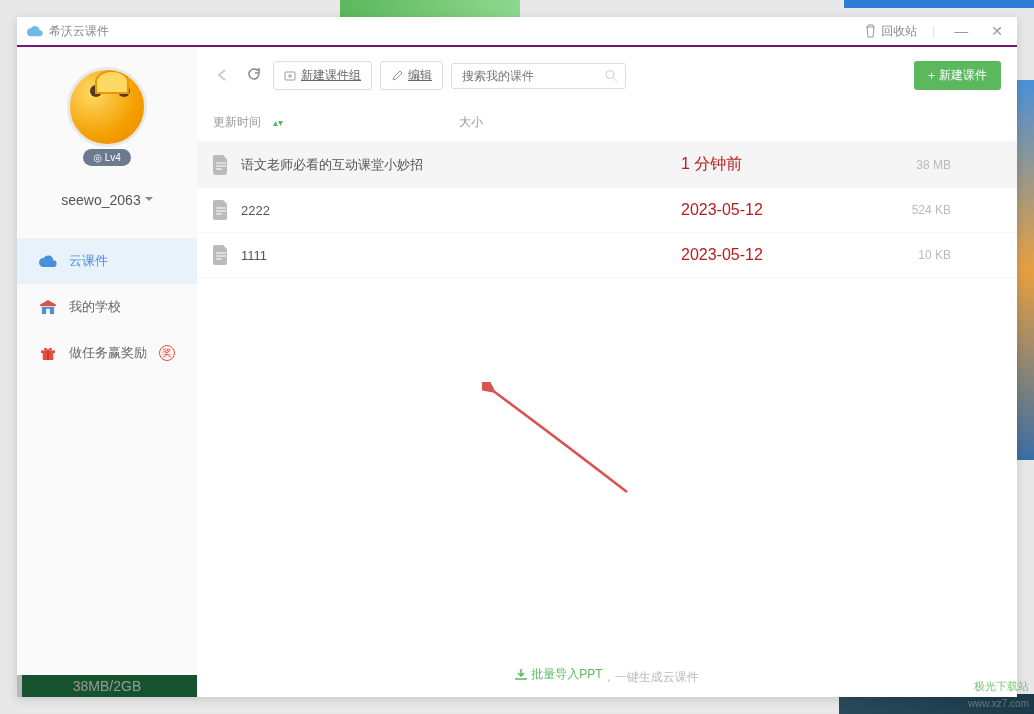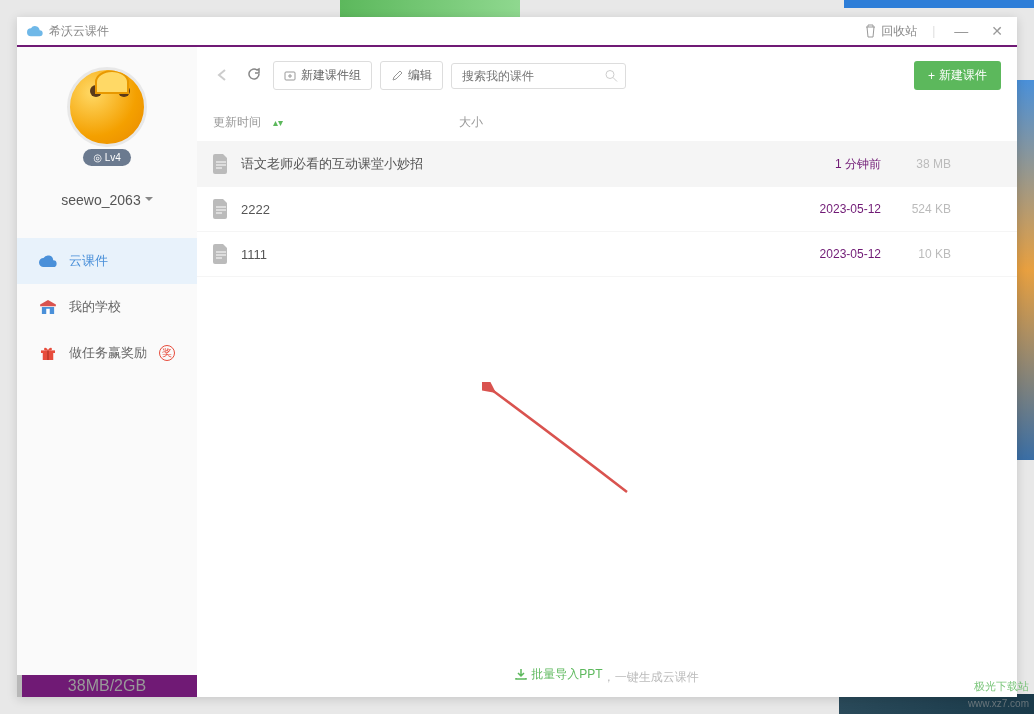--- a/index.html
+++ b/index.html
@@ -34,49 +34,49 @@
 .lv-badge { display: inline-block; margin-top: -6px; background: #6b7a8f; color: #fff; font-size: 10px; padding: 3px 10px; border-radius: 10px; position: relative; }
 .username { margin-top: 26px; color: #555; font-size: 14px; cursor: pointer; }
 .username::after { content: ''; display: inline-block; margin-left: 4px; border: 4px solid transparent; border-top-color: #888; vertical-align: middle; }
 
 .nav { margin-top: 20px; }
 .nav-item { display: flex; align-items: center; gap: 12px; padding: 14px 22px; font-size: 13px; color: #666; cursor: pointer; position: relative; }
 .nav-item.active { background: #e8f2fb; color: #4a90d9; }
 .nav-icon { width: 18px; height: 14px; flex-shrink: 0; }
 .badge-award { width: 16px; height: 16px; border: 1px solid #e74c3c; border-radius: 50%; color: #e74c3c; font-size: 10px; display: flex; align-items: center; justify-content: center; margin-left: auto; }
 
-.storage-bar { margin-top: auto; height: 22px; background: #701a75; color: #999; font-size: 16px; display: flex; align-items: center; justify-content: center; position: relative; }
+.storage-bar { margin-top: auto; height: 22px; background: #14532d; color: #999; font-size: 14px; display: flex; align-items: center; justify-content: center; position: relative; }
 .storage-fill { position: absolute; left: 0; top: 0; height: 100%; width: 3%; background: #b8b8b8; }
 .storage-text { position: relative; }
 
 
 .main { flex: 1; display: flex; flex-direction: column; position: relative; }
 
 .toolbar { display: flex; align-items: center; gap: 8px; padding: 14px 16px; }
 .tb-icon { color: #ccc; cursor: pointer; padding: 2px 4px; font-size: 14px; }
 .tb-icon.active { color: #888; }
-.tb-btn { display: flex; align-items: center; gap: 5px; border: 1px solid #ddd; border-radius: 3px; padding: 5px 10px; font-size: 12px; color: #666; cursor: pointer; background: #fff; }
+.tb-btn { display: flex; align-items: center; gap: 5px; border: 1px solid #ddd; border-radius: 3px; padding: 5px 10px; font-size: 12px; color: #666; cursor: pointer; background: #fff; text-decoration: underline; }
 .search-box { position: relative; width: 175px; }
 .search-input { width: 100%; border: 1px solid #ddd; border-radius: 3px; padding: 5px 28px 5px 10px; font-size: 12px; outline: none; }
 .search-icon { position: absolute; right: 8px; top: 50%; transform: translateY(-50%); color: #ccc; }
 .btn-primary { margin-left: auto; background: #5cb85c; color: #fff; border: none; border-radius: 3px; padding: 6px 14px; font-size: 12px; cursor: pointer; display: flex; align-items: center; gap: 4px; }
 
 
 .table-header { display: flex; padding: 10px 16px; font-size: 12px; color: #999; border-bottom: 1px solid #f5f5f5; }
 .col-name { flex: 1; }
 .col-time { width: 200px; display: flex; align-items: center; gap: 12px; }
 .col-size { width: 120px; text-align: right; padding-right: 50px; }
 .sort-icon { color: #5cb85c; font-size: 10px; }
 
 .table-body { flex: 1; position: relative; }
 .row { display: flex; align-items: center; padding: 12px 16px; font-size: 13px; border-bottom: 1px solid #f5f5f5; }
 .row.selected { background: #f5f5f5; }
 .file-icon { width: 16px; height: 20px; margin-right: 12px; flex-shrink: 0; }
 .row-name { flex: 1; color: #555; }
-.row-time { width: 200px; color: #701a75; font-size: 12px; text-align: right; }
+.row-time { width: 200px; color: #b91c1c; font-size: 16px; }
 .row-size { width: 120px; text-align: right; padding-right: 50px; color: #bbb; font-size: 12px; }
 
 
 .footer { padding: 12px; text-align: center; font-size: 12px; color: #bbb; }
 .footer-link { color: #5cb85c; cursor: pointer; display: inline-flex; align-items: center; gap: 4px; }
 
 
 .arrow-annotation { position: absolute; left: 285px; top: 240px; pointer-events: none; }
 
 

